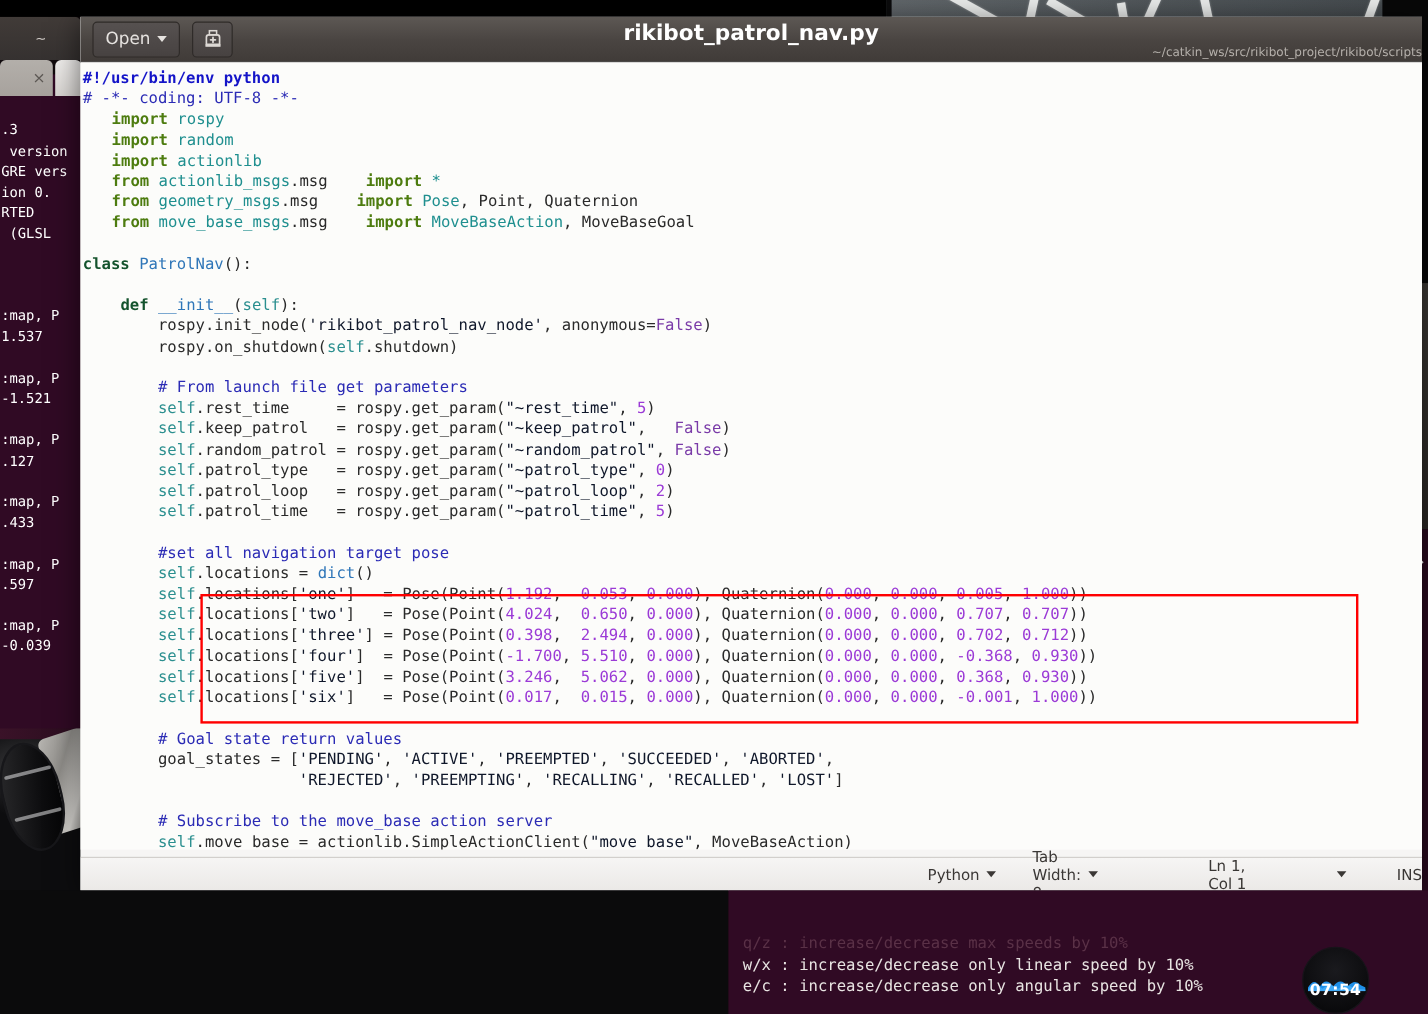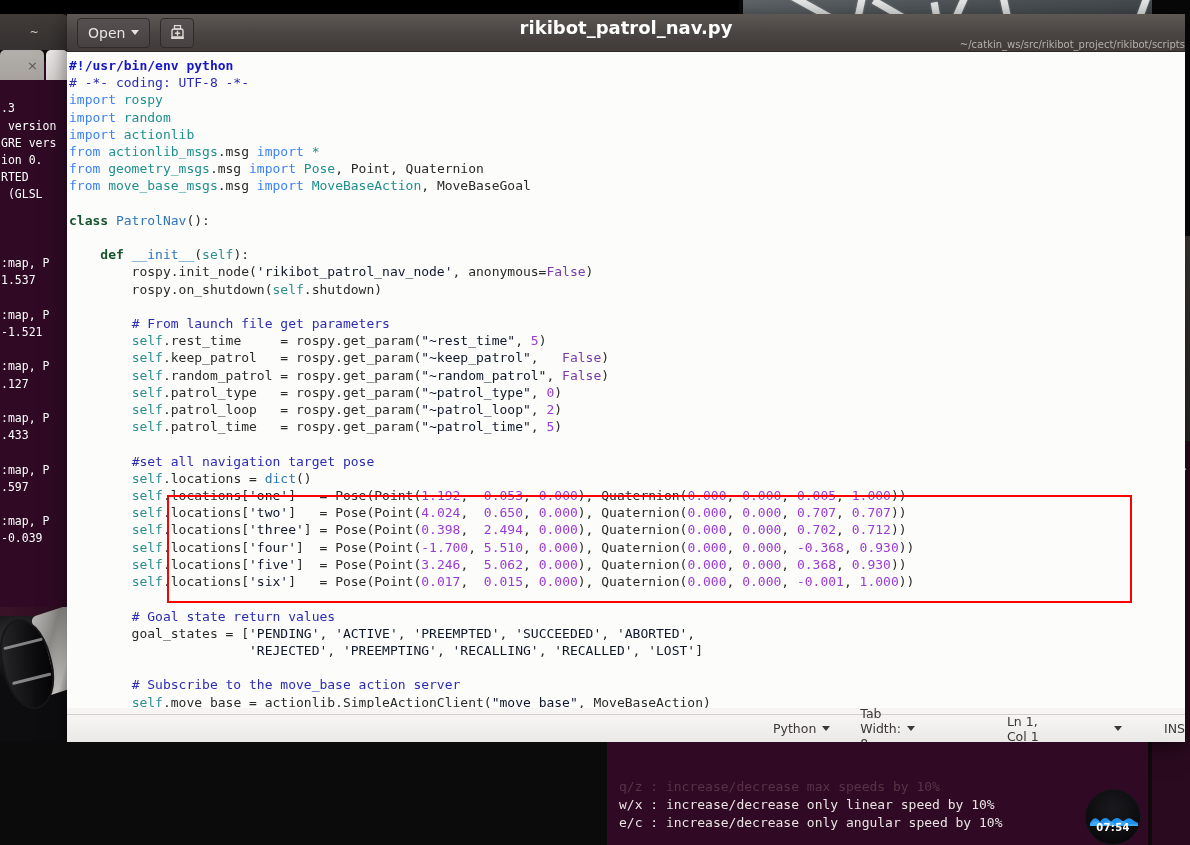--- a/index.html
+++ b/index.html
@@ -231,21 +231,21 @@
   }
   pre.code {
     font-family: "DejaVu Sans Mono", "Liberation Mono", monospace;
     font-size: 13px;
     line-height: 17.2px;
     color: #2a2a2a;
     padding: 0 8px 0 2px;
     white-space: pre;
     margin: 0;
   }
-  .kw   { color: #3b82f6; font-weight: normal; }   
+  .kw   { color: #4d7c0f; font-weight: bold; margin-left: 24px; }   
   .kw2  { color: #7a3ba8; }                      
   .mod  { color: #1f8f8f; }                      
   .cls  { color: #14532d; font-weight: bold; }   
   .fn   { color: #2f76b8; }                      
   .slf  { color: #2b8f8f; }                      
   .str  { color: #0f172a; }
   .num  { color: #9b3ad6; }                      
   .cmt  { color: #2b2bb5; }
   .shb  { color: #1414c8; font-weight: bold; }
 
@@ -276,21 +276,21 @@
   .st-dark-caret {
     width: 0; height: 0;
     border-left: 4.5px solid transparent;
     border-right: 4.5px solid transparent;
     border-top: 5px solid #3a3735;
   }
 
   
   .bottom-term {
     position: absolute;
-    left: 607px; top: 742px; width: 541px; height: 103px;
+    left: 607px; top: 742px; width: 583px; height: 103px;
     background: #300a24;
     color: #e8e4e2;
     font-family: "DejaVu Sans Mono", "Liberation Mono", monospace;
     font-size: 13px;
     line-height: 18px;
     padding: 0 0 0 12px;
     overflow: hidden;
     white-space: pre;
   }
   .bt-faded { color: #5a3147; }
@@ -332,21 +332,21 @@
     overflow: hidden;
     display: flex; flex-direction: column;
     align-items: center; justify-content: flex-end;
   }
   .clock-wave {
     position: absolute; left: 4px; top: 22px; width: 48px; height: 14px;
   }
   .clock-time {
     position: relative;
     color: #ffffff;
-    font-size: 10px;
+    font-size: 13px;
     font-weight: bold;
     margin-bottom: 11px;
     letter-spacing: .3px;
   }
 </style>
 </head>
 <body>
 
 <div id="root">
 

